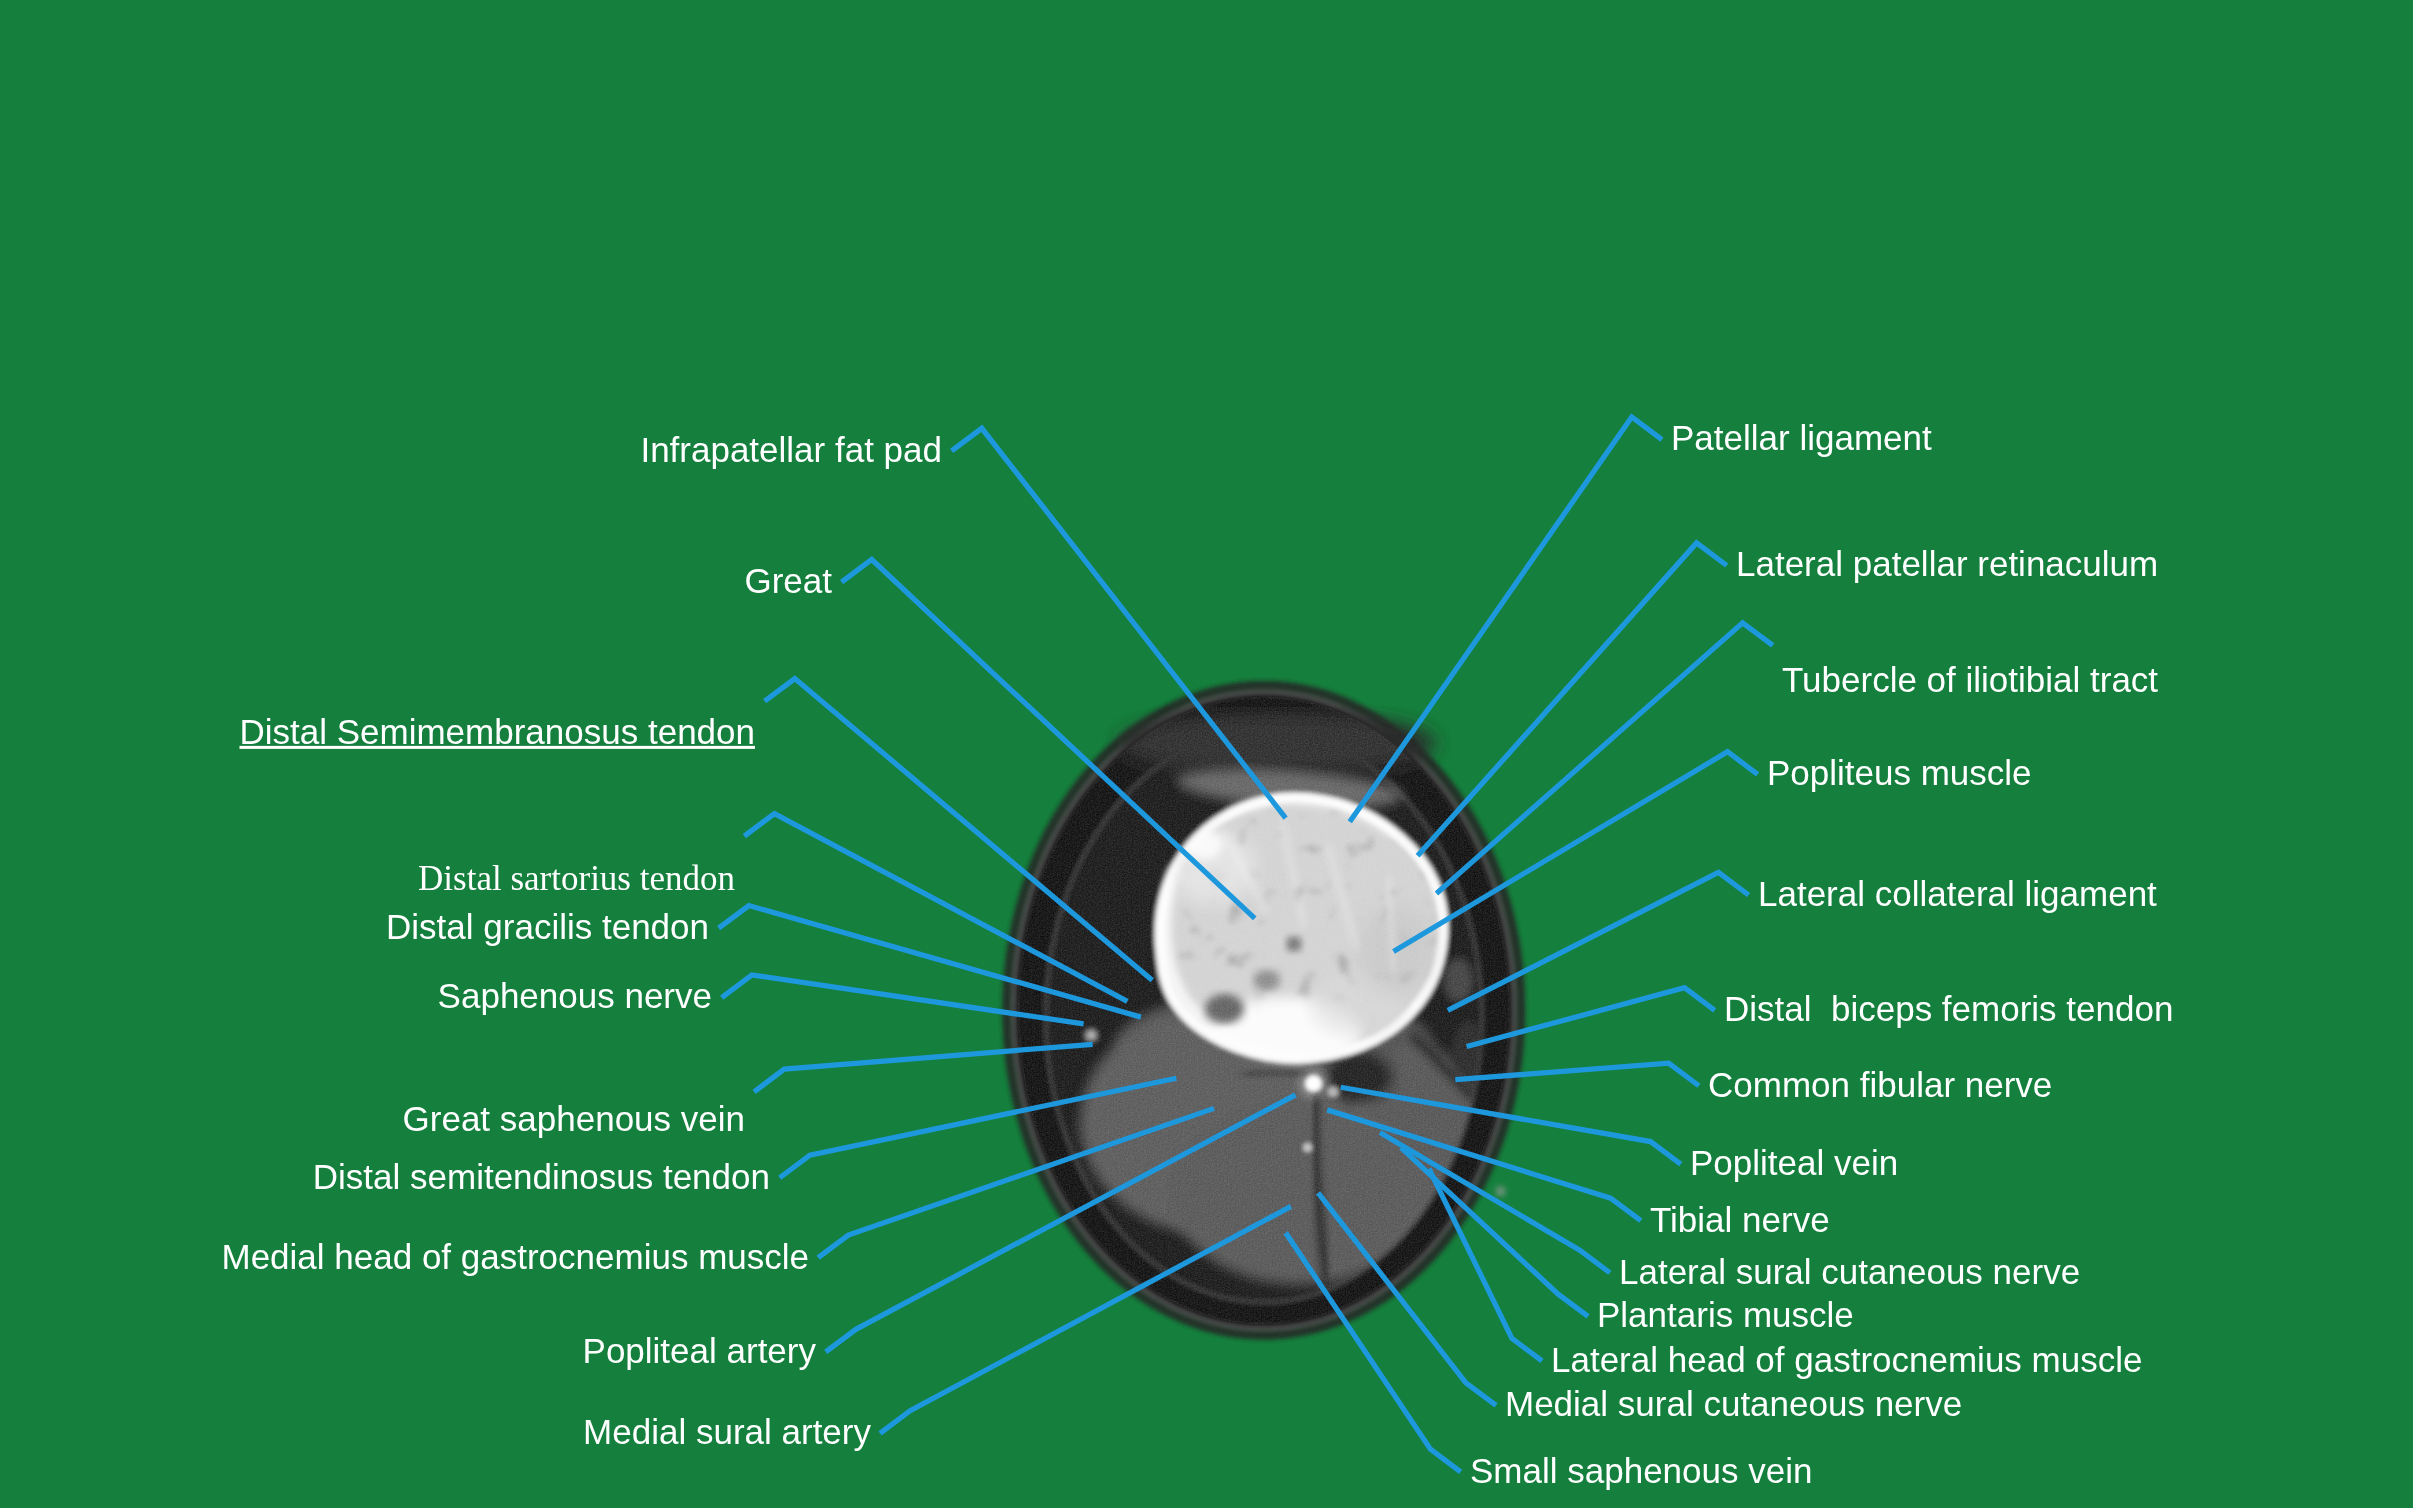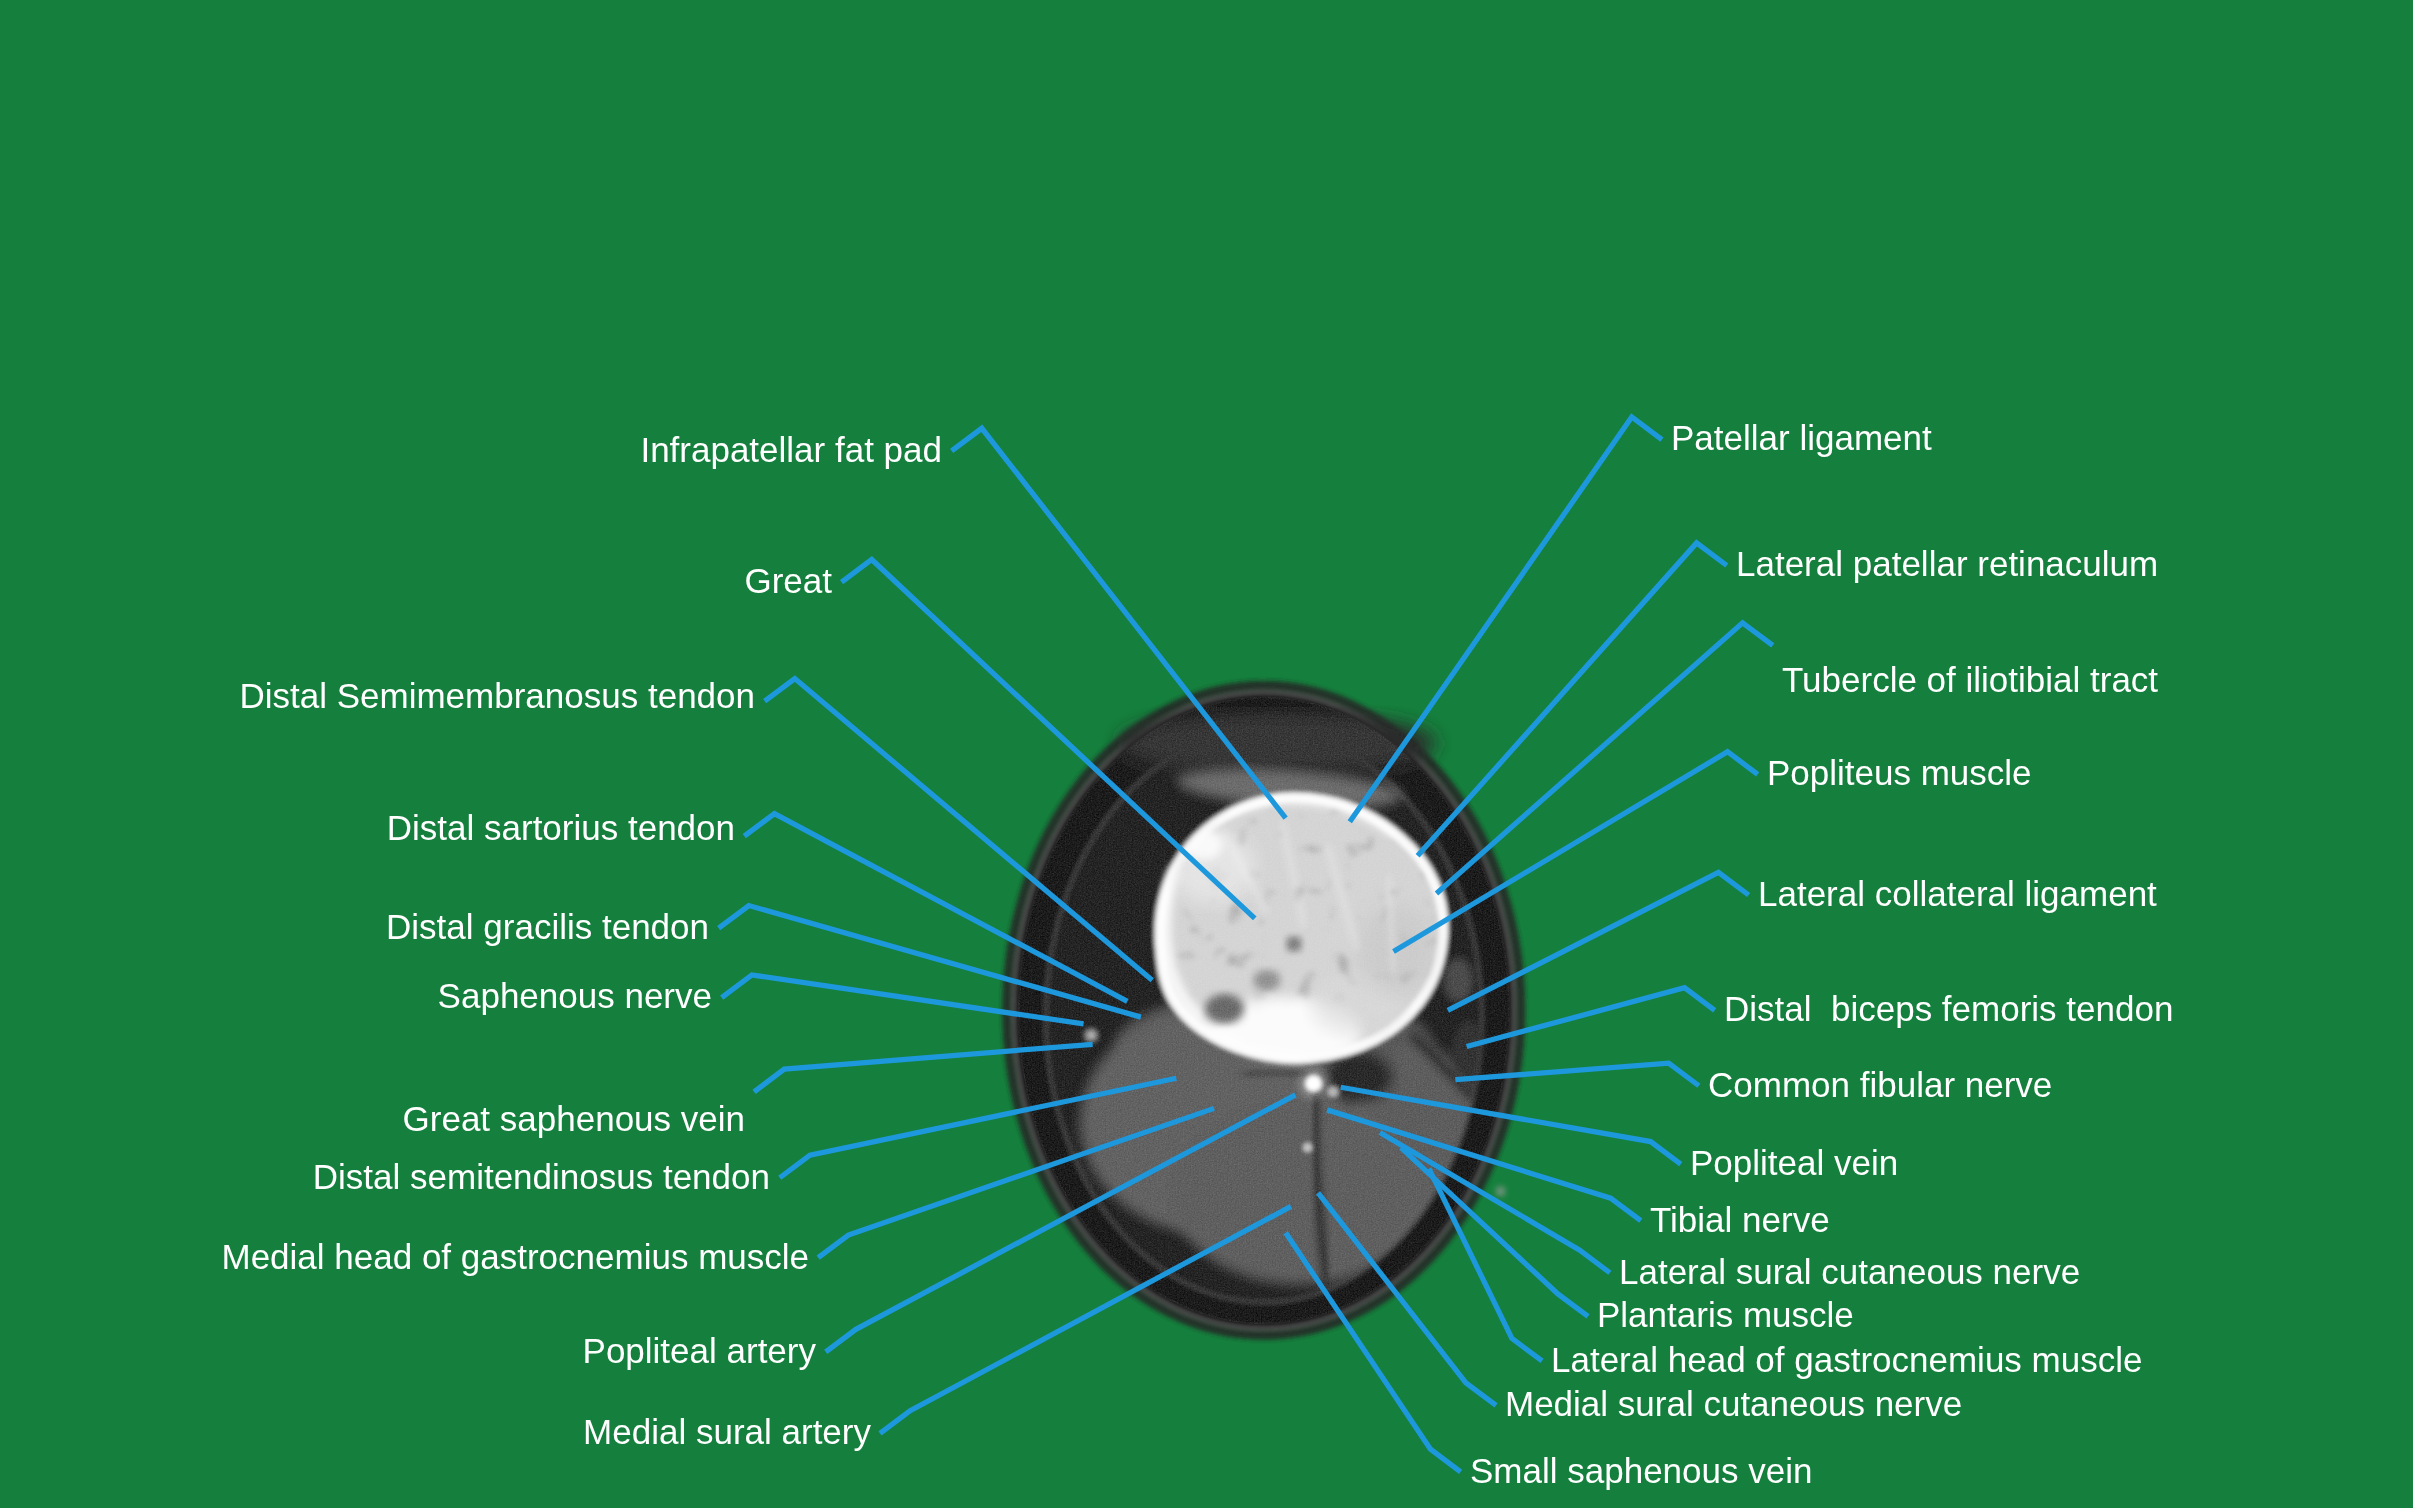--- a/index.html
+++ b/index.html
@@ -162,22 +162,22 @@
     <polyline class="leader" points="2106,1746 2066,1716 1858,1522"></polyline>
     <polyline class="leader" points="2045,1805 2005,1775 1895,1550"></polyline>
     <polyline class="leader" points="1984,1864 1944,1834 1748,1582"></polyline>
     <polyline class="leader" points="1937,1952 1897,1922 1705,1635"></polyline>
   </svg>
 
   <div>
 
     <div class="label left-col" style="right:1471px; top:450px;">Infrapatellar fat pad</div>
     <div class="label left-col" style="right:1581px; top:581px;">Great</div>
-    <div class="label left-col" style="right:1658px; top:696px;">Distal Semimembranosus tendon</div>
-    <div class="label left-col" style="right:1678px; top:828px;">Distal sartorius tendon</div>
+    <div class="label left-col" style="right:1658px; top:732px;text-decoration:underline;">Distal Semimembranosus tendon</div>
+    <div class="label left-col" style="right:1678px; top:879px;font-family:Liberation Serif, serif;">Distal sartorius tendon</div>
     <div class="label left-col" style="right:1704px; top:927px;">Distal gracilis tendon</div>
     <div class="label left-col" style="right:1701px; top:996px;">Saphenous nerve</div>
     <div class="label left-col" style="right:1668px; top:1119px;">Great saphenous vein</div>
     <div class="label left-col" style="right:1643px; top:1177px;">Distal semitendinosus tendon</div>
     <div class="label left-col" style="right:1604px; top:1257px;">Medial head of gastrocnemius muscle</div>
     <div class="label left-col" style="right:1597px; top:1351px;margin-left:28px;">Popliteal artery</div>
     <div class="label left-col" style="right:1542px; top:1432px;">Medial sural artery</div>
 
     <div class="label right-col" style="left:1671px; top:438px;">Patellar ligament</div>
     <div class="label right-col" style="left:1736px; top:564px;">Lateral patellar retinaculum</div>

